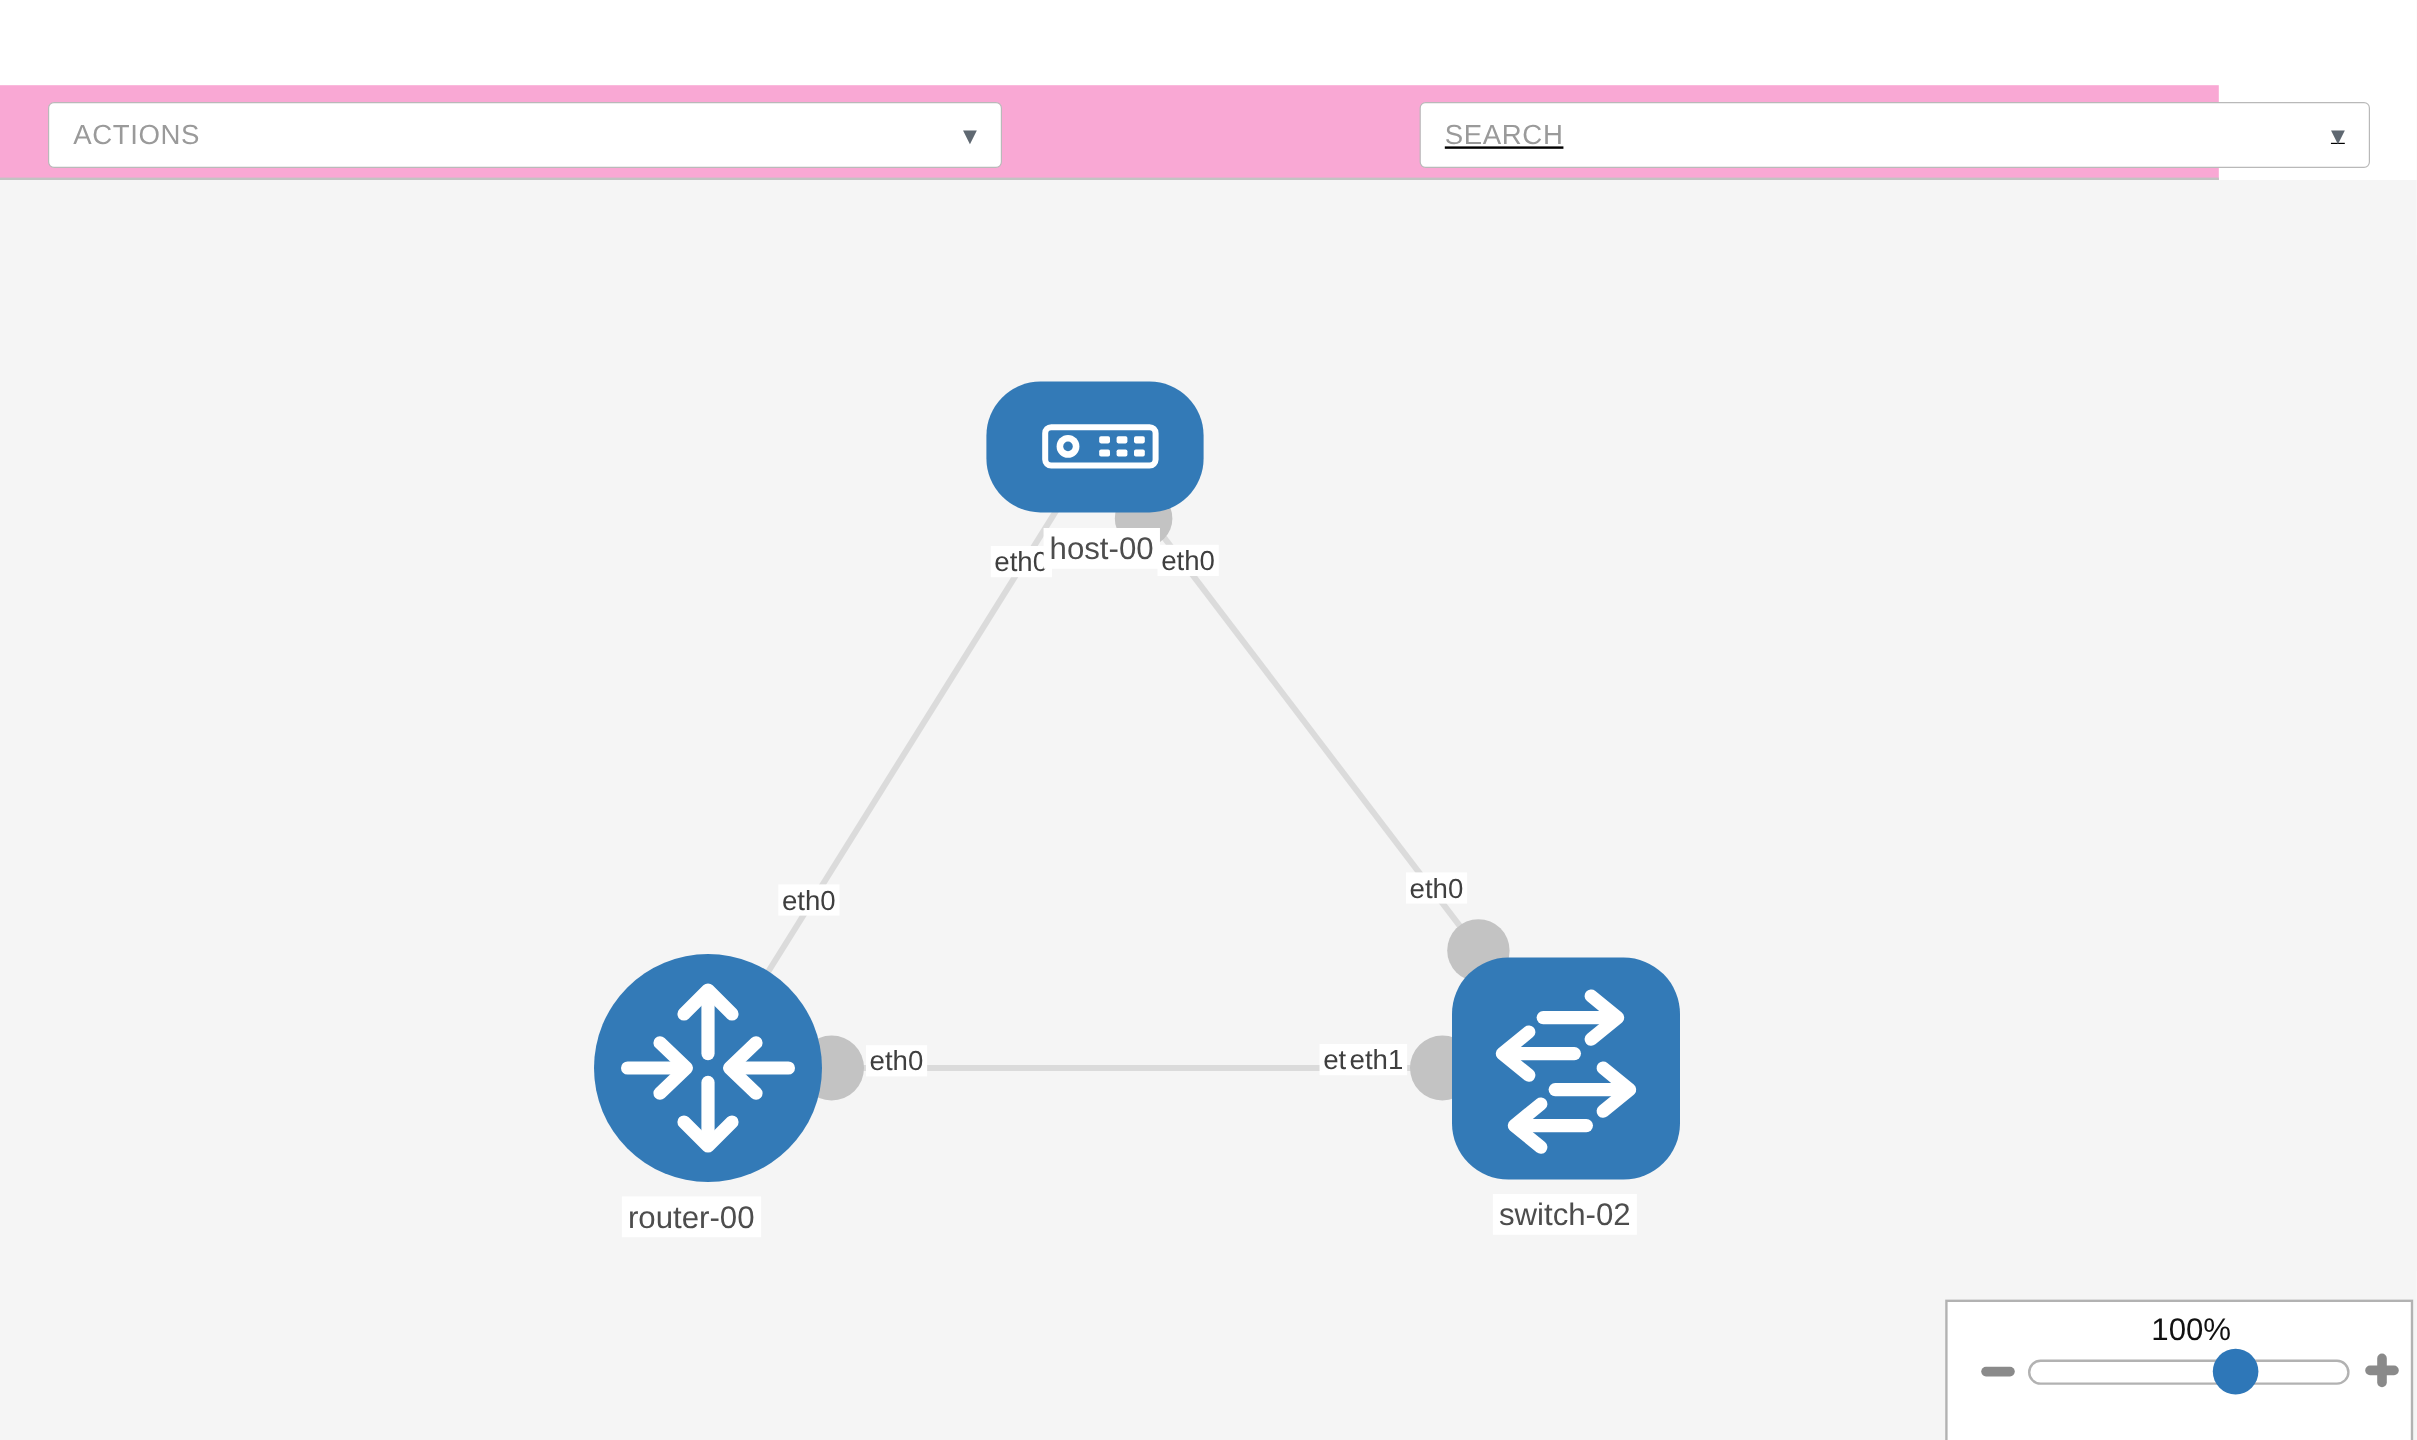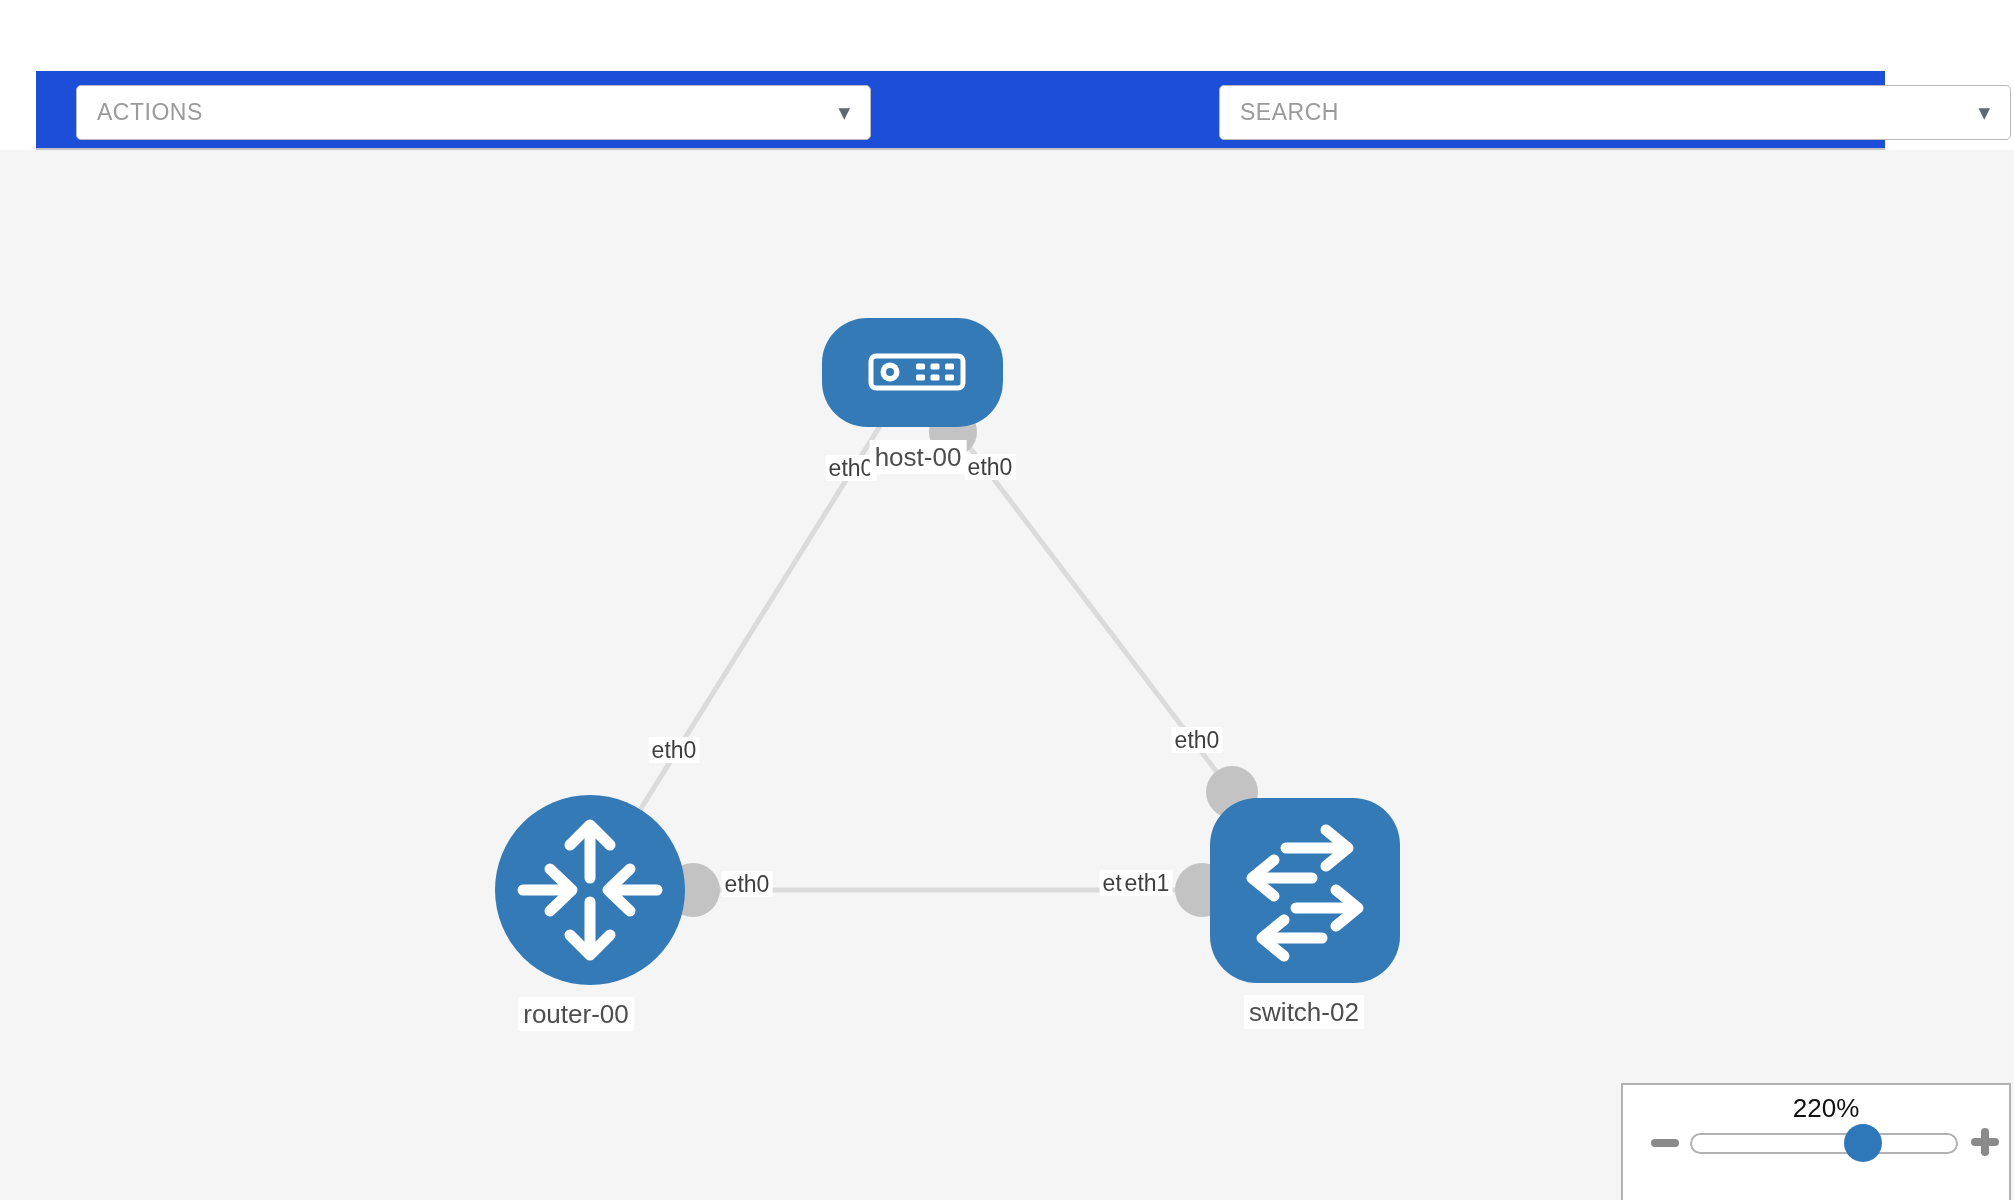--- a/index.html
+++ b/index.html
@@ -10,26 +10,26 @@
   
   .header{position:absolute;top:0;left:0;width:2014px;height:71px;background:#fff;border-bottom:1px solid #e3e3e3;}
   .page-title{position:absolute;left:40px;top:50%;transform:translateY(-50%);font-size:28px;font-weight:bold;color:#6b6b6b;white-space:nowrap;}
   .page-title .sep{margin:0 12px;}
   .close-btn{position:absolute;right:36px;top:19px;width:31px;height:31px;border-radius:50%;background:#c9c9c9;cursor:pointer;}
   .close-btn .xbar{position:absolute;left:7px;top:13px;width:17px;height:5px;background:#fff;border-radius:2px;}
   .close-btn .x1{transform:rotate(45deg);}
   .close-btn .x2{transform:rotate(-45deg);}
 
   
-  .toolbar{position:absolute;top:71px;left:0;width:1849px;height:79px;background:#1d4ed8;border-bottom:2px solid #c3c3c3;margin-left:36px;}
+  .toolbar{position:absolute;top:71px;left:0;width:1849px;height:79px;background:#f9a8d4;border-bottom:2px solid #c3c3c3;}
   .select{position:absolute;top:14px;height:55px;background:#fff;border:1px solid #b9b9b9;border-radius:5px;display:flex;align-items:center;padding:0 20px;cursor:pointer;}
   .select-label{font-size:23px;color:#9a9a9a;letter-spacing:.5px;}
   .caret{margin-left:auto;font-family:"DejaVu Sans",sans-serif;font-size:15px;color:#5f6871;}
   .select.actions{left:40px;width:795px;}
-  .select.search{left:1183px;width:792px;}
+  .select.search{left:1183px;width:792px;text-decoration:underline;}
   .tool-btn{position:absolute;top:96px;width:38px;height:38px;cursor:pointer;}
   .tool-btn.wrench{left:1048px;}
   .tool-btn.key{left:1116px;}
 
   
   .canvas{position:absolute;top:150px;left:0;width:2014px;height:1050px;background:#f5f5f5;}
   .link{stroke:#dbdbdb;stroke-width:5;}
 
   
   .iflabel{position:absolute;transform:translate(-50%,-50%);background:#fff;color:#3f3f3f;font-size:23px;line-height:26px;padding:0 3px;white-space:nowrap;z-index:4;}
@@ -149,21 +149,21 @@
   <div class="iflabel" style="left:1197px;top:740px;">eth0</div>
   <div class="iflabel" style="left:747px;top:884px;">eth0</div>
   <div class="iflabel" style="left:1125px;top:883px;">eth0</div>
   <div class="iflabel" style="left:1147px;top:883px;text-align:center;">eth1</div>
 
   <div class="nodelabel" style="left:918px;top:457px;">host-00</div>
   <div class="nodelabel" style="left:576px;top:1014px;">router-00</div>
   <div class="nodelabel" style="left:1304px;top:1012px;">switch-02</div>
 
   <div class="zoom-panel">
-    <div class="zoom-value">220%</div>
+    <div class="zoom-value">100%</div>
     <div class="zoom-minus">
       <div class="hbar"></div>
     </div>
     <div class="zoom-track">
       <div class="zoom-knob"></div>
     </div>
     <div class="zoom-plus">
       <div class="hbar"></div>
       <div class="vbar"></div>
     </div>

